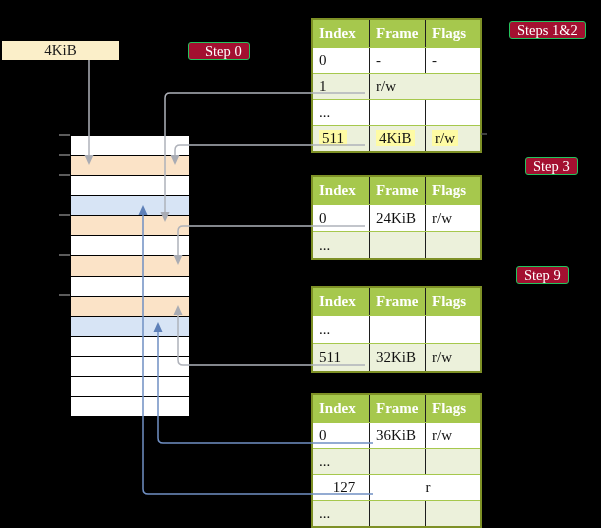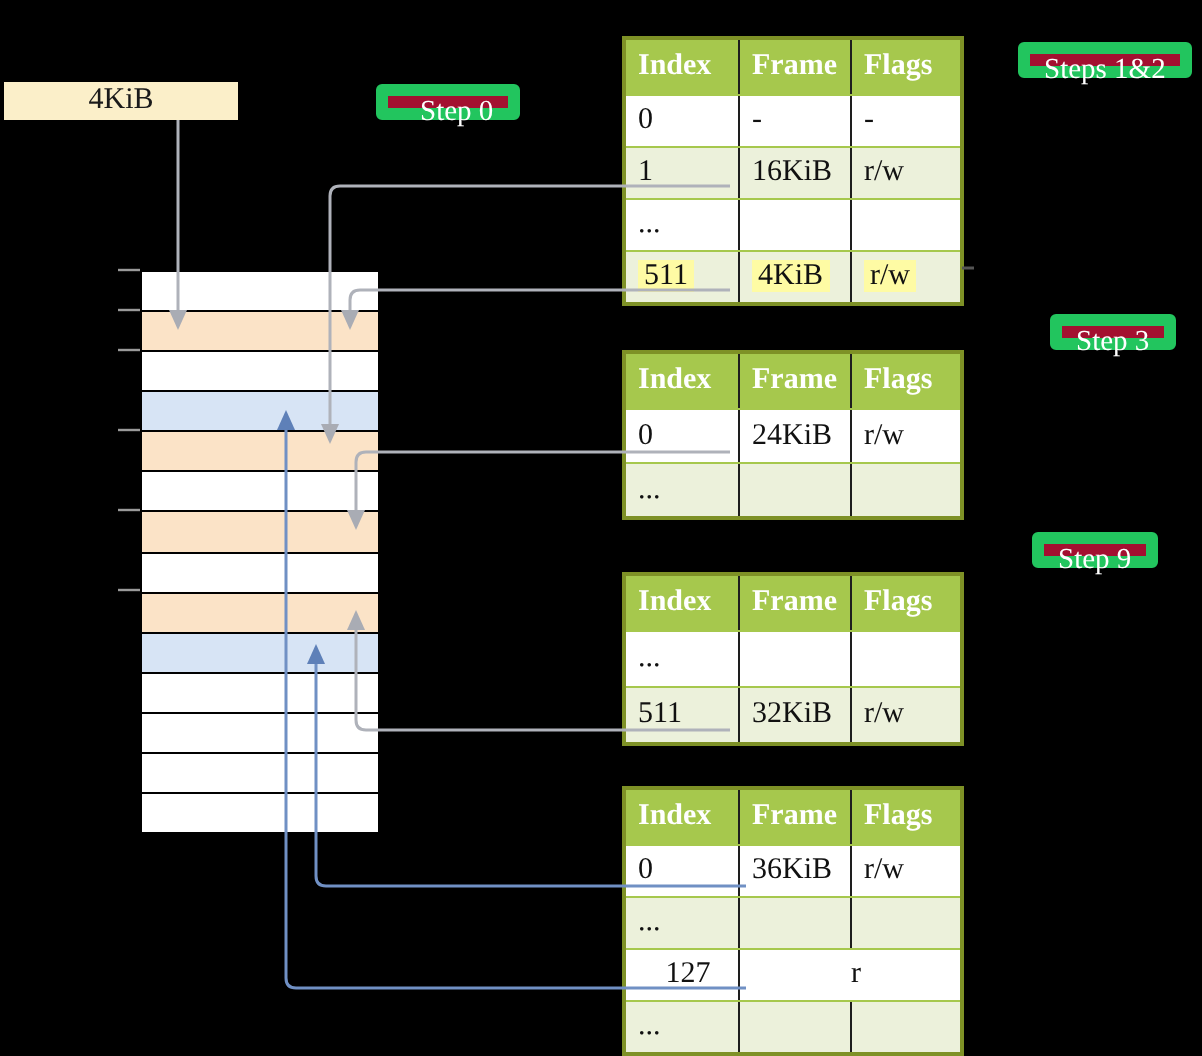--- a/index.html
+++ b/index.html
@@ -9,21 +9,21 @@
   }
   
   .frame-box{
     position:absolute;left:2px;top:41px;width:117px;height:19px;
     background:var(--frame-label-cream,#FBEFC9);color:#1a1a1a;
     text-align:center;line-height:19px;font-size:15px;
   }
   
   .step-label{
     position:absolute;background:var(--step-label-red,#A31030);
-    border:6px solid #22c55e;border-radius:3px;color:#fff;
+    border:1px solid #22c55e;border-radius:3px;color:#fff;
     font-size:14.5px;height:18px;line-height:16px;padding:0 7px;
     box-sizing:border-box;white-space:nowrap;
   }
   #step0{left:188px;top:42px;padding-left:16px;}
   #steps12{left:509px;top:21px;}
   #step3{left:525px;top:157px;}
   #step4{left:516px;top:266px;}
   
   #memory-stack{
     position:absolute;left:70px;top:135px;width:120px;height:282px;
@@ -93,21 +93,20 @@
         <div class="pt-cell">Frame</div>
         <div class="pt-cell">Flags</div>
       </div>
       <div class="pt-row r-white" style="height: 25px; line-height: 25px;">
         <div class="pt-cell">0</div>
         <div class="pt-cell">-</div>
         <div class="pt-cell">-</div>
       </div>
       <div class="pt-row r-green" style="height: 25px; line-height: 25px;">
         <div class="pt-cell">1</div>
-        <div class="pt-cell">16KiB</div>
         <div class="pt-cell">r/w</div>
       </div>
       <div class="pt-row r-white" style="height: 25px; line-height: 25px;">
         <div class="pt-cell">...</div>
         <div class="pt-cell"></div>
         <div class="pt-cell"></div>
       </div>
       <div class="pt-row r-green" style="height: 25px; line-height: 25px;">
         <div class="pt-cell"><span class="hl">511</span></div>
         <div class="pt-cell"><span class="hl">4KiB</span></div>

